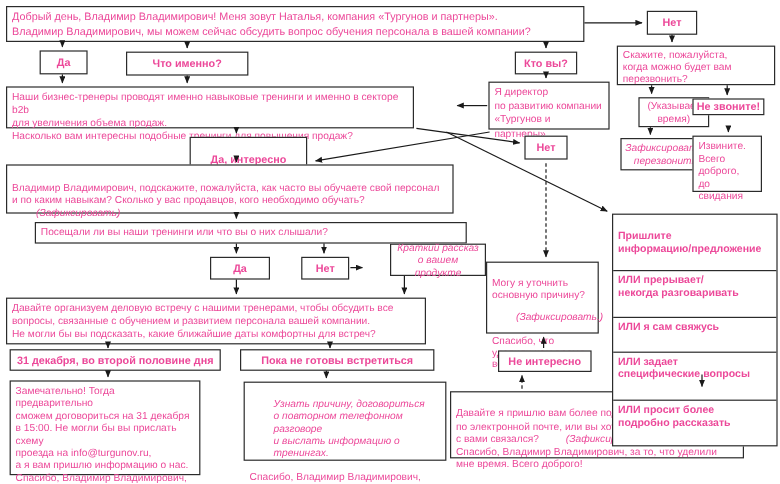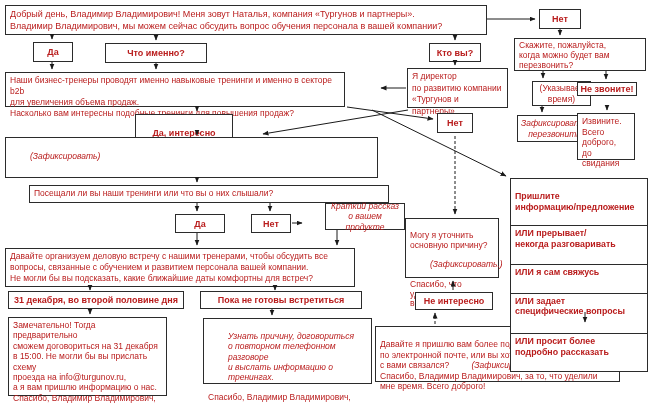--- a/index.html
+++ b/index.html
@@ -1,18 +1,18 @@
 <!DOCTYPE html>
 <html><head>
 <meta charset="utf-8">
 <style>
   html,body{margin:0;padding:0;background:#fff;}
   #canvas{
     position:relative;width:650px;height:403px;background:#ffffff;
-    font-family:"Liberation Sans","DejaVu Sans",sans-serif;color:#b91c1c;
+    font-family:"Liberation Sans","DejaVu Sans",sans-serif;color:#ec4899;
     overflow:hidden;
   }
   .box{
     position:absolute;border:1px solid #2b2b2b;background:#fff;
     font-size:8.5px;line-height:10.2px;padding:2px 4px;
     white-space:pre-line;box-sizing:border-box;
   }
   .hdr{
     display:flex;align-items:center;justify-content:center;text-align:center;
     font-weight:bold;font-size:9px;padding:1px 2px;line-height:10px;
@@ -52,24 +52,26 @@
   <div class="box ctr it" style="left:497px;top:115px;width:75px;height:27px;line-height:11px;">Зафиксировать,
 перезвонить</div>
   <div class="box" style="left:577px;top:113px;width:58px;height:47px;line-height:10.5px;">Извините.
 Всего
 доброго,
 до свидания</div>
 
   <div class="box" style="left:5px;top:72px;width:340px;height:35px;line-height:11px;">Наши бизнес-тренеры проводят именно навыковые тренинги и именно в секторе b2b
 для увеличения объема продаж.
 Насколько вам интересны подобные тренинги для повышения продаж?</div>
-  <div class="box hdr" style="left:135px;top:114px;width:98px;height:37px;">Да, интересно</div>
+  <div class="box hdr" style="left:158px;top:114px;width:98px;height:37px;">Да, интересно</div>
   <div class="box hdr" style="left:437px;top:113px;width:36px;height:20px;">Нет</div>
 
   <div class="box" style="left:5px;top:137px;width:373px;height:41px;line-height:10.6px;">
+    <span>Владимир Владимирович, подскажите, пожалуйста, как часто вы обучаете свой персонал
+и по каким навыкам? Сколько у вас продавцов, кого необходимо обучать?</span>
     <div class="it">(Зафиксировать)</div>
   </div>
 
   <div class="box" style="left:5px;top:185px;width:360px;height:18px;margin-left:24px;">Посещали ли вы наши тренинги или что вы о них слышали?</div>
   <div class="box hdr" style="left:175px;top:214px;width:50px;height:19px;">Да</div>
   <div class="box hdr" style="left:251px;top:214px;width:40px;height:19px;">Нет</div>
   <div class="box ctr it" style="left:305px;top:203px;width:80px;height:27px;line-height:10.5px;">Краткий рассказ
 о вашем продукте</div>
 
   <div class="box" style="left:5px;top:248px;width:350px;height:39px;line-height:11px;">Давайте организуем деловую встречу с нашими тренерами, чтобы обсудить все

